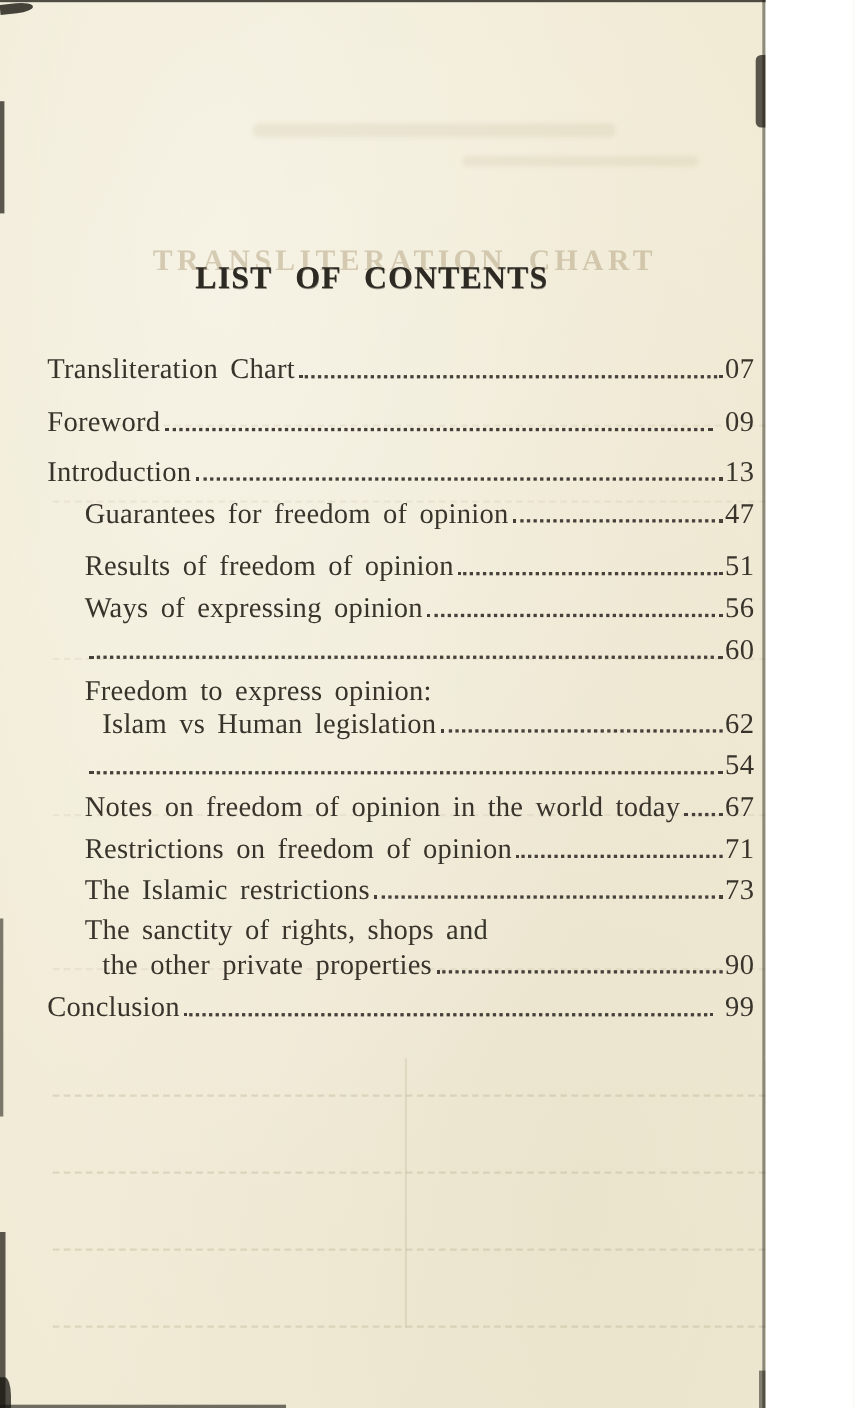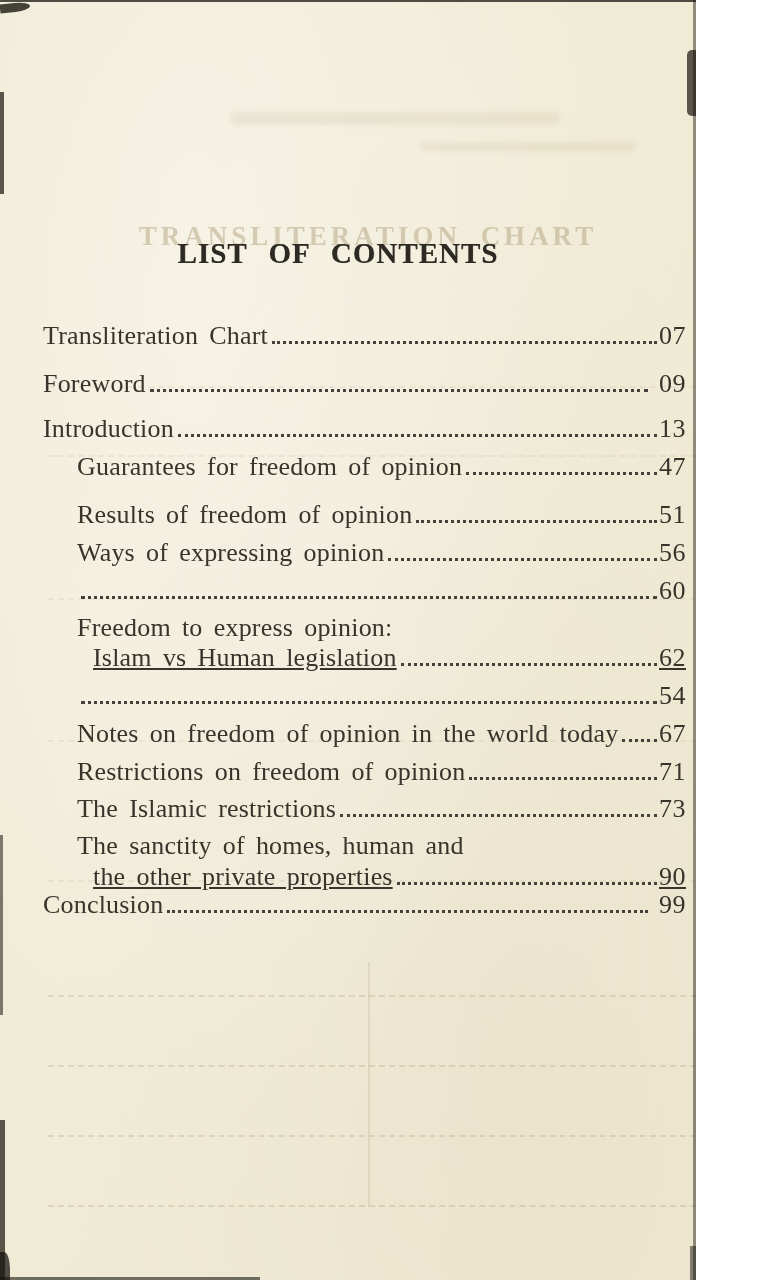--- a/index.html
+++ b/index.html
@@ -68,21 +68,21 @@
   
   .toc {
     position: absolute;
     top: 322px; left: 43px; width: 643px;
     font-size: 26px; line-height: 28px;
     color: #38342b;
   }
   .row { display: flex; align-items: baseline; }
   .row .lbl { white-space: nowrap; word-spacing: 0.17em; letter-spacing: 0.2px; }
   .row.lvl1 { padding-left: 34px; }
-  .row.lvl2 { padding-left: 50px; text-decoration: underline; }
+  .row.lvl2 { padding-left: 50px; }
   .dots {
     flex: 1 1 auto; min-width: 10px;
     align-self: flex-end;
     margin: 0 2px 6px 4px;
     border-bottom: 3px dotted #45413a;
   }
   .pg { white-space: nowrap; letter-spacing: 0.5px; }
   .num-space .pg { margin-left: 9px; }
 
   
@@ -192,24 +192,24 @@
     </div>
 
     <div class="row lvl1" style="margin-bottom:9px">
       <span class="lbl">The Islamic restrictions</span>
       <span class="dots"></span>
       <span class="pg">73</span>
     </div>
 
 
     <div class="row lvl1" style="margin-bottom:3px">
-      <span class="lbl">The sanctity of homes, human and</span>
-    </div>
-
-    <div class="row lvl2" style="">
+      <span class="lbl">The sanctity of rights, shops and</span>
+    </div>
+
+    <div class="row lvl2" style="margin-bottom:11px">
       <span class="lbl">the other private properties</span>
       <span class="dots"></span>
       <span class="pg">90</span>
     </div>
 
     <div class="row lvl0 num-space">
       <span class="lbl">Conclusion</span>
       <span class="dots"></span>
       <span class="pg">99</span>
     </div>

